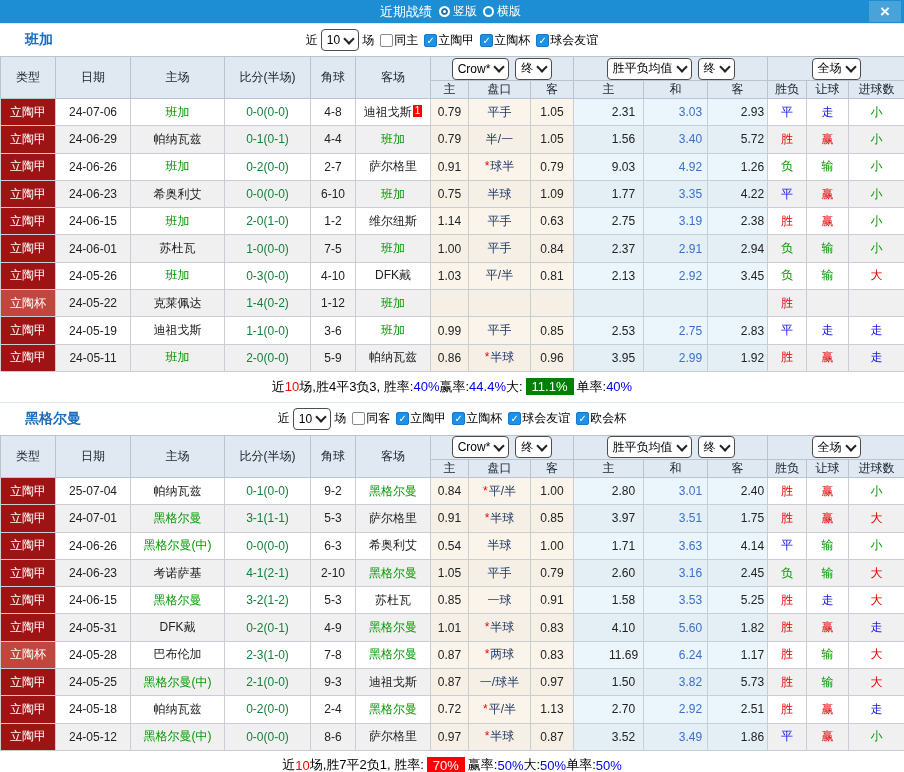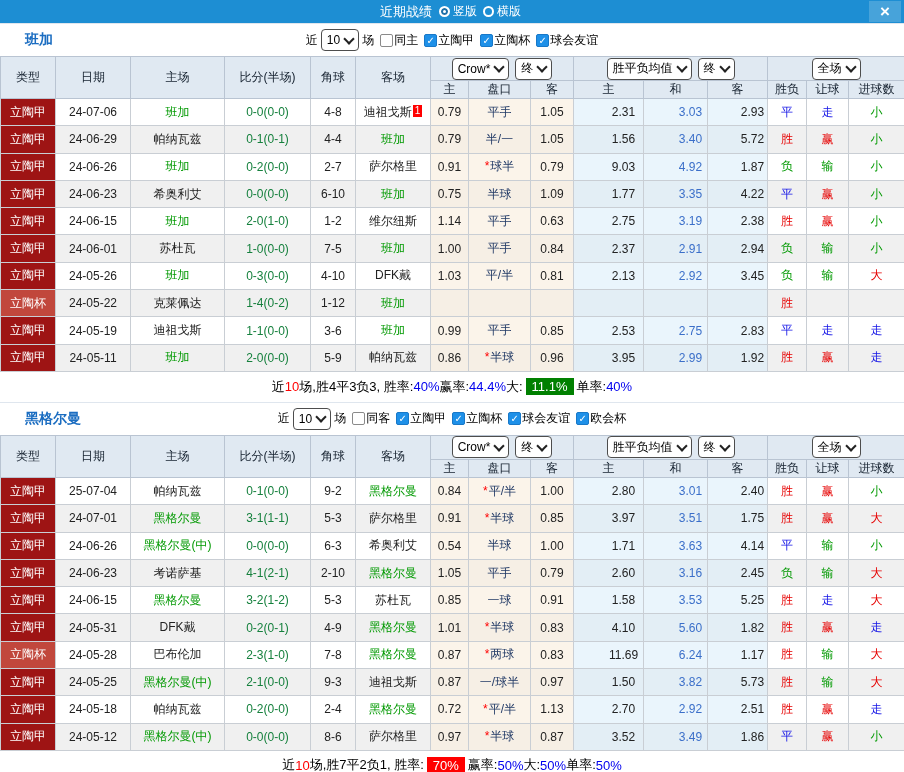--- a/index.html
+++ b/index.html
@@ -203,21 +203,21 @@
             <td>24-06-26</td>
             <td class="focus">班加</td>
             <td class="score"><span>0-2</span><span>(0-0)</span></td>
             <td>2-7</td>
             <td>萨尔格里</td>
             <td class="c-odds">0.91</td>
             <td class="c-odds line-txt"><span class="star">*</span><span>球半</span></td>
             <td class="c-odds">0.79</td>
             <td class="c-eu">9.03</td>
             <td class="c-eu eu-draw">4.92</td>
-            <td class="c-eu">1.87</td>
+            <td class="c-eu">1.26</td>
             <td class="r-green">负</td>
             <td class="r-green">输</td>
             <td class="r-green">小</td>
           </tr>
           <tr class="even">
             <td class="lg">立陶甲</td>
             <td>24-06-23</td>
             <td>希奥利艾</td>
             <td class="score"><span>0-0</span><span>(0-0)</span></td>
             <td>6-10</td>

